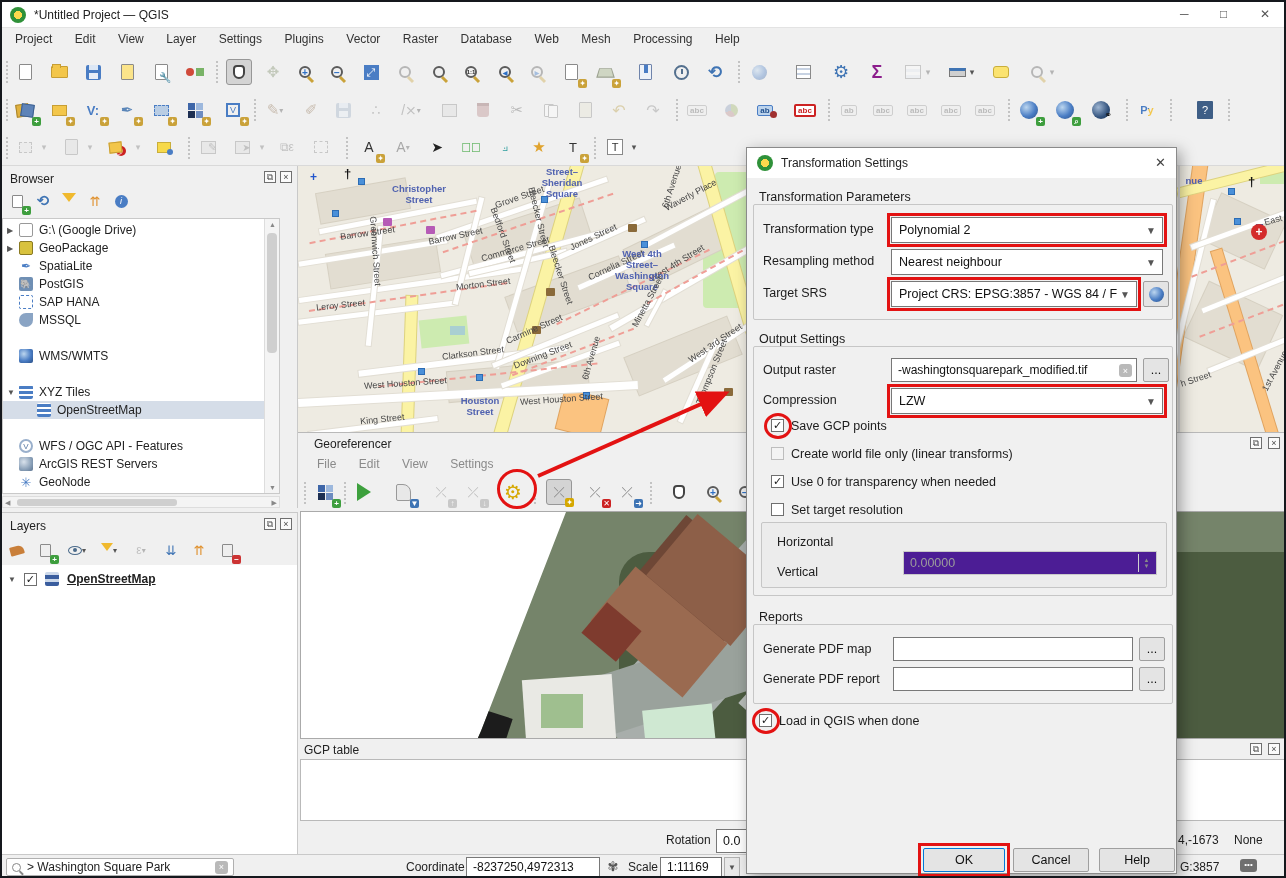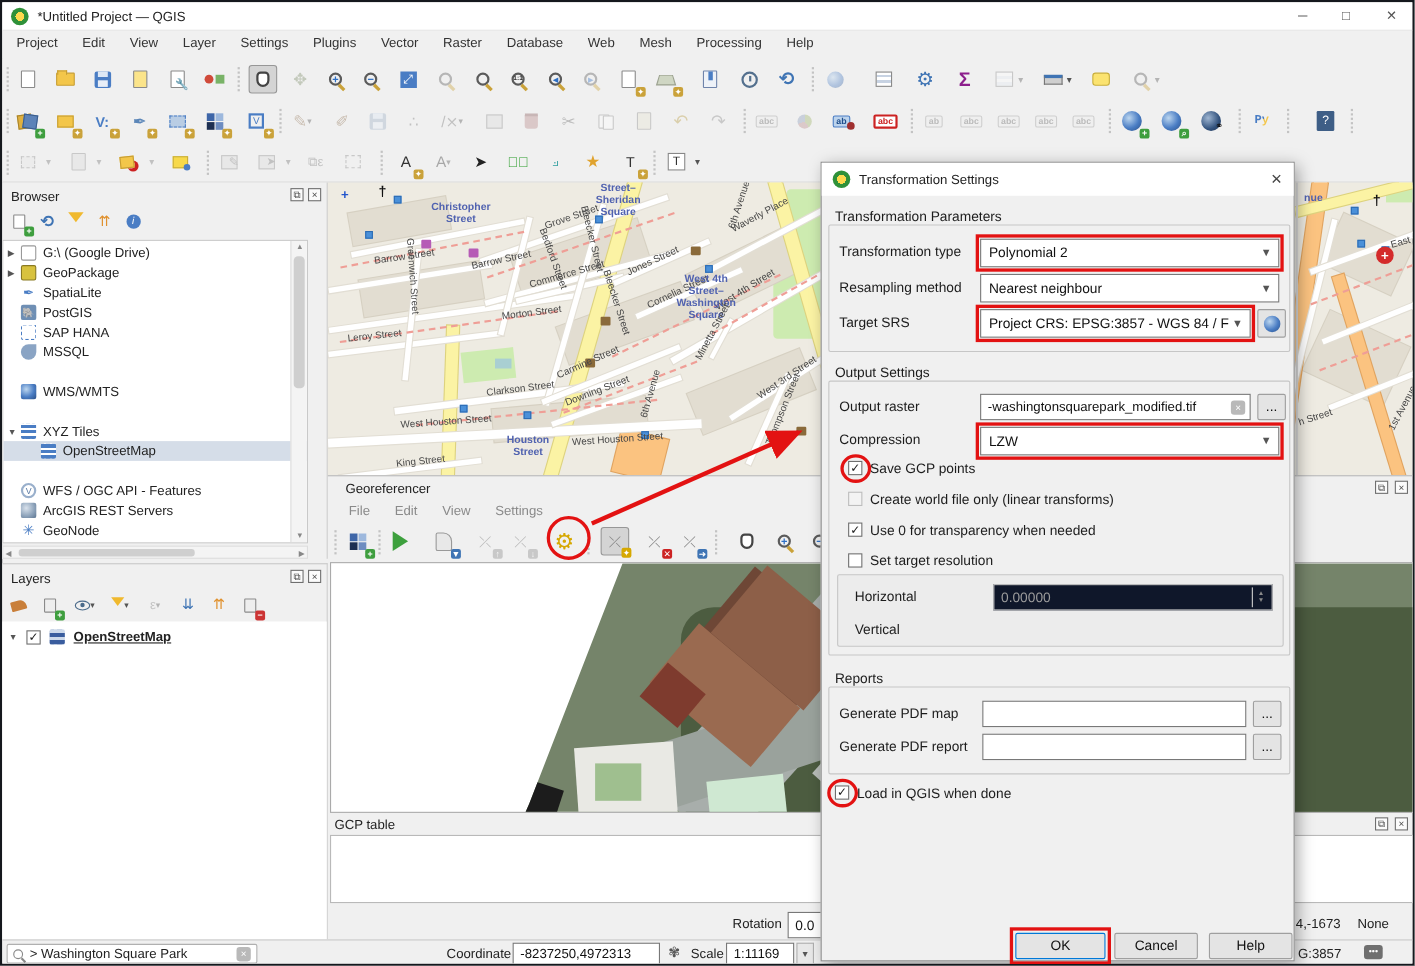--- a/index.html
+++ b/index.html
@@ -29,21 +29,21 @@
   .grid4 i:nth-child(4){background:#6d8cc0;}
   .globe{width:15px;height:15px;border-radius:50%;background:radial-gradient(circle at 35% 35%,#bcd6ef 0%,#4a7dc4 55%,#2a4f86 100%);position:relative;}
   .badge{position:absolute;right:-3px;bottom:-3px;width:9px;height:9px;border-radius:2px;font-size:8px;line-height:9px;text-align:center;color:#fff;font-weight:bold;}
   .abcbox{font-size:8px;font-weight:bold;color:#666;border:1px solid #999;border-radius:2px;padding:0 2px;background:#eee;}
   .winbtn{width:12px;height:12px;border:1px solid #6f6f6f;display:inline-flex;align-items:center;justify-content:center;font-size:9px;color:#4c4c4c;background:#fbfbfb;}
   .cb{width:13px;height:13px;background:#fff;border:1px solid #6f6f6f;display:inline-flex;align-items:center;justify-content:center;font-size:11px;font-weight:bold;color:#1a1a1a;}
   .cb.dis{border-color:#bdbdbd;background:#f3f3f3;}
   .combo{position:absolute;height:26px;background:#fff;border:1px solid #787878;font-size:12.5px;color:#111;display:flex;align-items:center;padding-left:7px;}
   .combo .arr{position:absolute;right:2px;top:2px;bottom:2px;width:18px;display:flex;align-items:center;justify-content:center;color:#555;font-size:10px;}
   .field{position:absolute;height:24px;background:#fff;border:1px solid #787878;font-size:12.5px;color:#111;display:flex;align-items:center;padding:0 6px;}
-  .field.dis{background:#0f172a;border-color:#c9c9c9;color:#9c9c9c;}
+  .field.dis{background:#4c1d95;border-color:#c9c9c9;color:#9c9c9c;margin-top:20px;}
   .btn{position:absolute;background:#e4e4e4;border:1px solid #9f9f9f;border-radius:2px;font-size:12.5px;color:#111;display:flex;align-items:center;justify-content:center;}
   .redrect{position:absolute;border:3px solid #e31212;z-index:30;pointer-events:none;}
   .redcircle{position:absolute;border:3px solid #e31212;border-radius:50%;z-index:30;pointer-events:none;}
   .gsec{position:absolute;font-size:12.5px;color:#1c1c1c;}
   .gbox{position:absolute;border:1px solid #c6c6c6;border-radius:2px;}
   
   .map{position:absolute;background:#eeebe2;overflow:hidden;}
   .rw{position:absolute;background:#fff;box-shadow:0 0 0 1px #e2ded4;}
   .ry{position:absolute;background:#fbf3a4;box-shadow:0 0 0 1px #ddd27e;}
   .ro{position:absolute;background:#fbc380;box-shadow:0 0 0 1px #e0a35f;}
@@ -315,21 +315,21 @@
     <span class="tb" style="left:1050px;top:6px;">
         <span class="globe" style="width:18px;height:18px;"></span>
         <span class="badge" style="background:#3e9e3e;">⌕</span>
       </span>
     <span class="tb" style="left:1086px;top:6px;">
         <span class="globe" style="width:18px;height:18px;background:radial-gradient(circle at 35% 35%,#9fb6d2 0%,#33537e 60%,#1c2f4d 100%);"></span>
         <span style="position:absolute;right:2px;bottom:3px;font-size:9px;color:#111;">⚭</span>
       </span>
     <span class="handle" style="left:1124px;top:8px;"></span>
     <span class="tb" style="left:1132px;top:6px;">
-        <span style="font-size:11px;font-weight:bold;color:#3b6ea5;background:linear-gradient(135deg,#4a7dc4 50%,#f3c64a 50%);-webkit-background-clip:text;background-clip:text;font-family:Liberation Mono, monospace;-webkit-text-fill-color:transparent;">Py</span>
+        <span style="font-size:11px;font-weight:bold;color:#3b6ea5;background:linear-gradient(135deg,#4a7dc4 50%,#f3c64a 50%);-webkit-background-clip:text;background-clip:text;-webkit-text-fill-color:transparent;">Py</span>
       </span>
     <span class="handle" style="left:1168px;top:8px;"></span>
     <span class="tb" style="left:1190px;top:6px;">
         <span style="width:16px;height:18px;background:#3e5e86;color:#fff;font-size:11px;display:flex;align-items:center;justify-content:center;border-radius:1px;">?</span>
       </span>
     <span class="handle" style="left:1226px;top:8px;"></span>
   </div>
 
   <div class="abs" style="left:0;top:127px;width:100%;height:37px;background:#f0f0f0;border-bottom:1px solid #d9d9d9;">
     <span class="handle" style="left:4px;top:8px;"></span>

